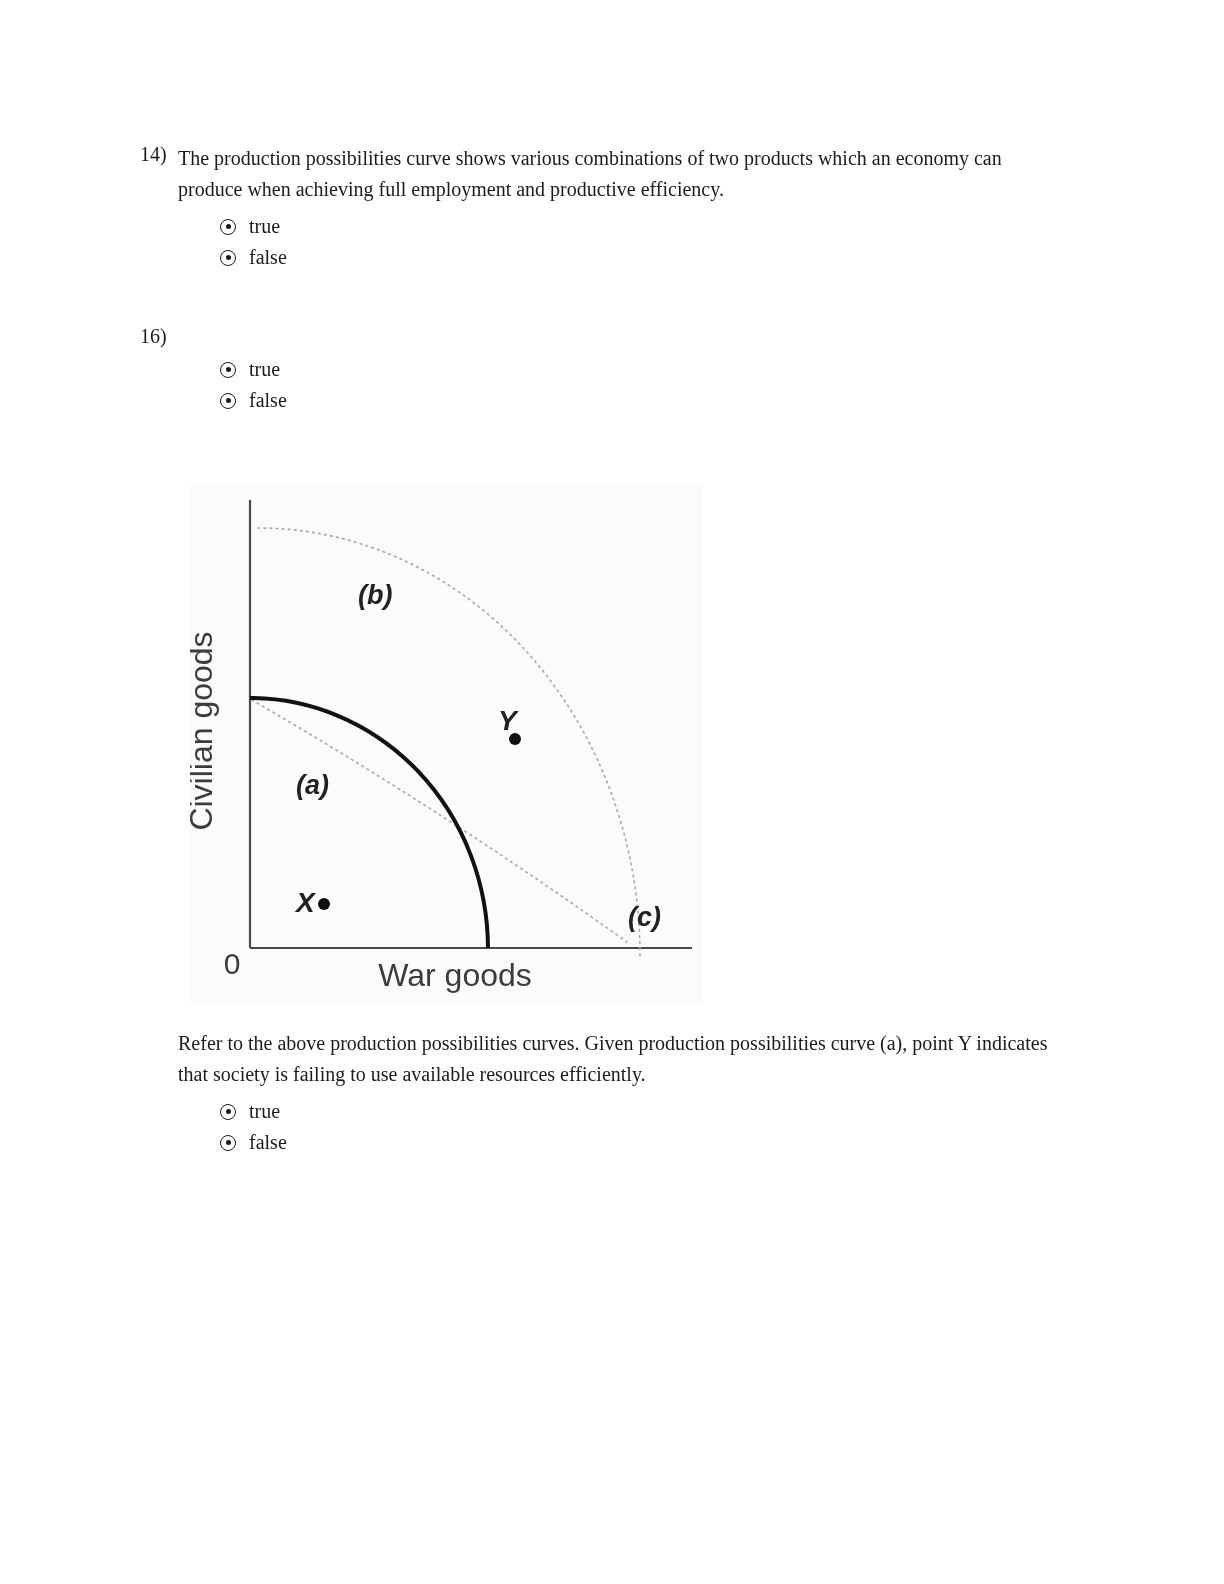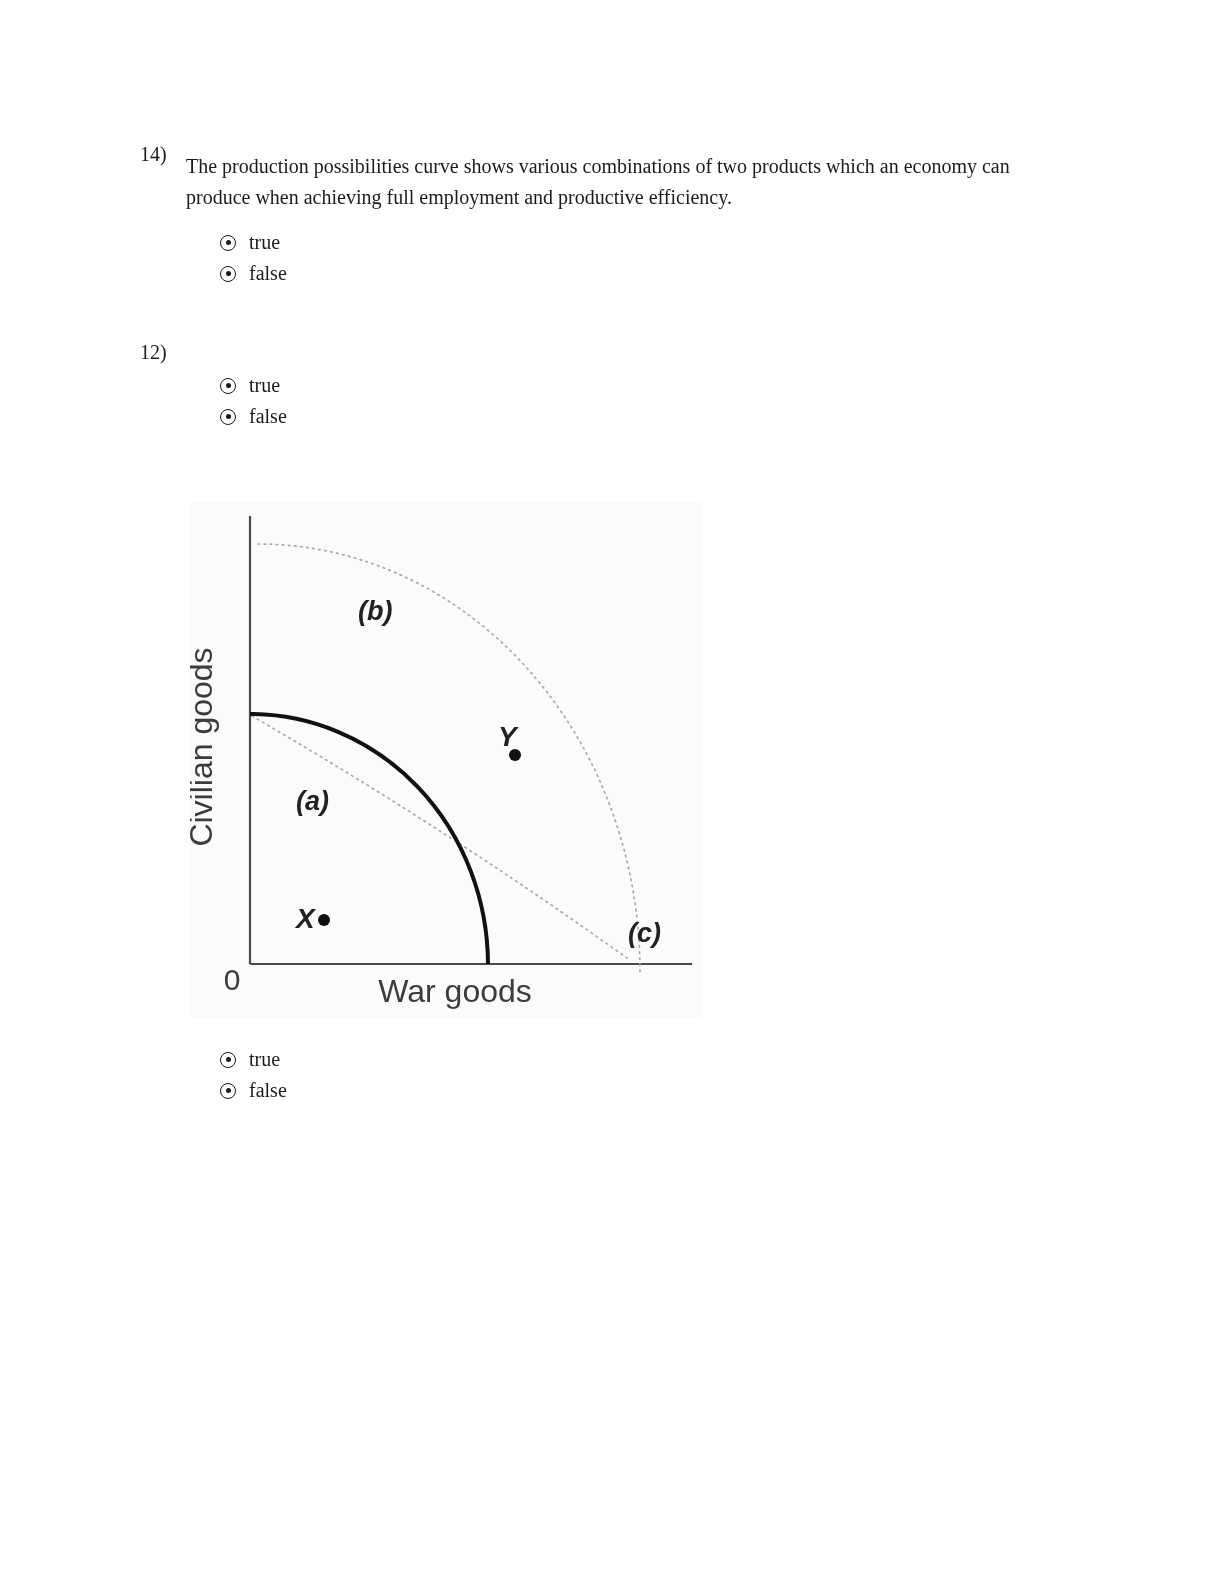--- a/index.html
+++ b/index.html
@@ -8,21 +8,21 @@
     background:#ffffff;
     font-family:"Liberation Serif","DejaVu Serif",serif;
     color:#1b1b1b;
     font-size:20px;
   }
   .page { position:relative; width:1224px; height:1249px; overflow:hidden; }
 
   .question { margin-left:140px; }
   .q-row { display:flex; align-items:flex-start; }
   .q-num { flex:none; width:38px; }
-  .q-text { margin:8px; max-width:860px; line-height:31px; }
+  .q-text { margin:0; max-width:860px; line-height:31px; }
   .q16-text { margin:0 0 0 38px; max-width:900px; line-height:31px; }
 
   #q14 { padding-top:143px; }
   #q15 { margin-top:52px; }
   #q16-number { margin:6px 0 0 140px; line-height:31px; }
   #q16-body { margin-top:26px; }
 
   .options { margin:6px 0 0 80px; }
   .option { display:flex; align-items:center; height:31px; cursor:pointer; }
   .radio {
@@ -66,21 +66,21 @@
       </label>
       <label class="option">
         <span class="radio"></span>
         <span class="option-label">false</span>
       </label>
     </div>
   </section>
 
   <section class="question" id="q15">
     <div class="q-row">
-      <span class="q-num">12)</span>
+      <span class="q-num">16)</span>
     </div>
     <div class="options">
       <label class="option">
         <span class="radio"></span>
         <span class="option-label">true</span>
       </label>
       <label class="option">
         <span class="radio"></span>
         <span class="option-label">false</span>
       </label>
@@ -109,20 +109,21 @@
       <text x="308" y="244" font-size="28" class="pt-label">Y</text>
       <circle cx="325" cy="253" r="6" fill="#111111"></circle>
 
       <text x="42" y="488" font-size="30" text-anchor="middle" class="origin-label">0</text>
       <text x="265" y="500" font-size="32" text-anchor="middle" class="axis-label">War goods</text>
       <text x="22" y="245" font-size="32" text-anchor="middle" class="axis-label" transform="rotate(-90 22 245)">Civilian goods</text>
     </svg>
   </div>
 
   <section class="question" id="q16-body">
+    <p class="q16-text">Refer to the above production possibilities curves. Given production possibilities curve (a), point Y indicates that society is failing to use available resources efficiently.</p>
     <div class="options">
       <label class="option">
         <span class="radio"></span>
         <span class="option-label">true</span>
       </label>
       <label class="option">
         <span class="radio"></span>
         <span class="option-label">false</span>
       </label>
     </div>

